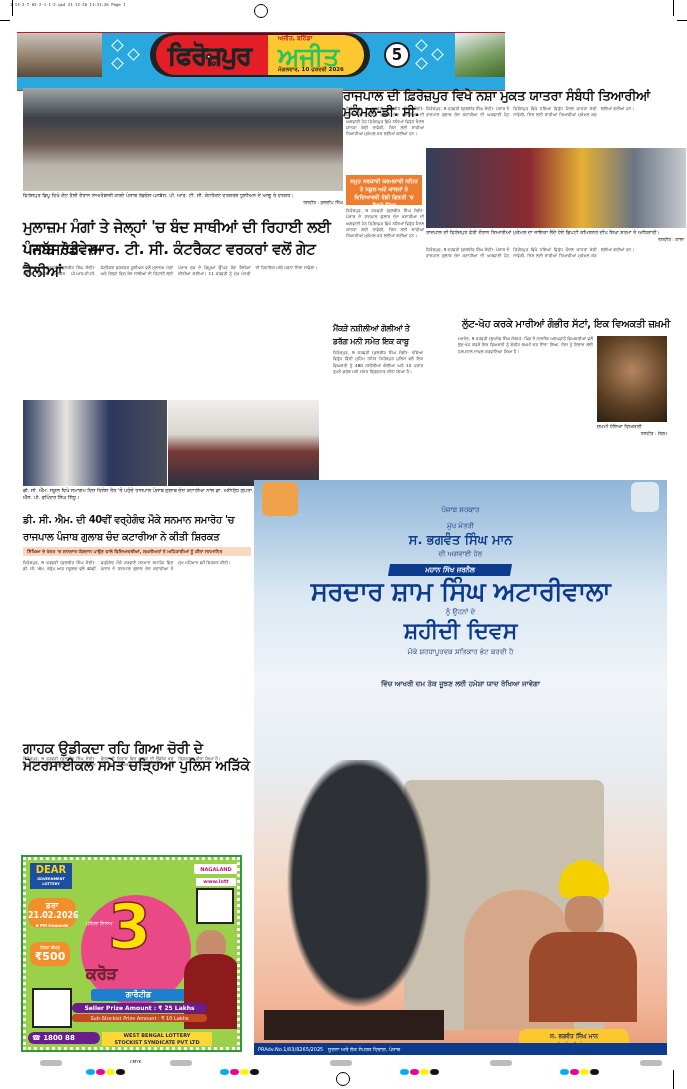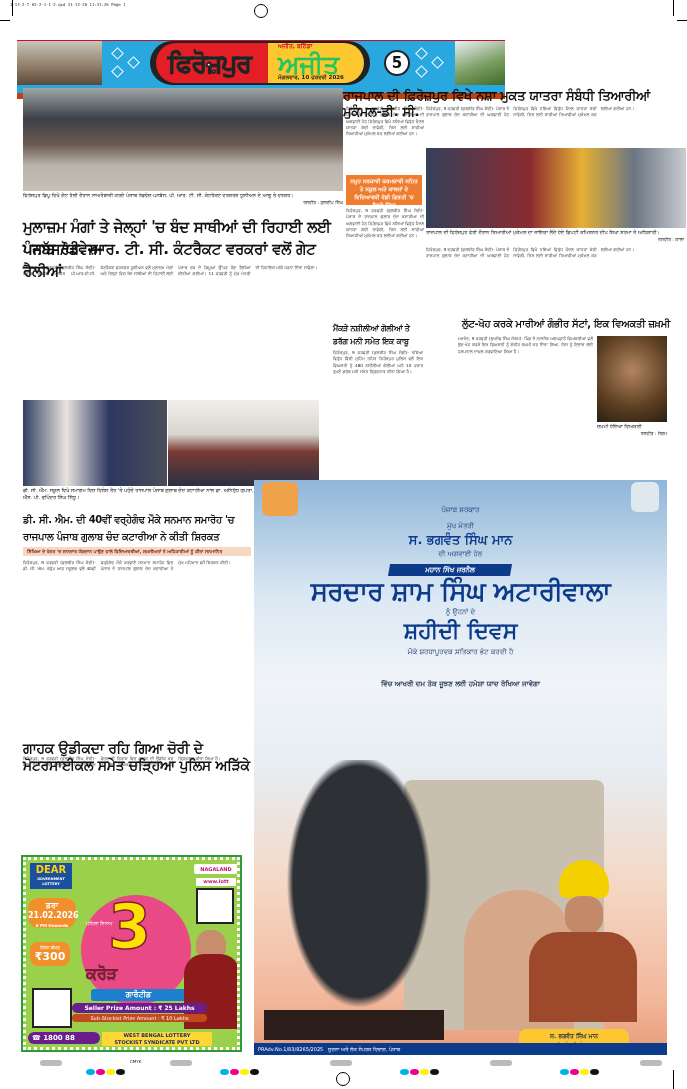--- a/index.html
+++ b/index.html
@@ -1,21 +1,21 @@
 <!DOCTYPE html>
 <html><head>
 <meta charset="utf-8">
 <style>
   * { box-sizing: border-box; margin: 0; padding: 0; }
   body { width: 687px; height: 1089px; background: #fff; position: relative; overflow: hidden; font-family: "DejaVu Sans", sans-serif; color: #111; }
   .abs { position: absolute; }
   .slug { left: 10px; top: 2px; font-size: 4px; color: #333; font-family: "DejaVu Sans Mono", monospace; }
   .crop { background: #000; }
   
-  .mast { left: 17px; top: 40px; width: 488px; height: 59px; background: #29a8e0; border-top: 1px solid #c8102e; border-bottom: 6px solid #c2410c; overflow: hidden; }
+  .mast { left: 17px; top: 32px; width: 488px; height: 59px; background: #29a8e0; border-top: 1px solid #c8102e; border-bottom: 1px solid #c2410c; overflow: hidden; }
   .mast-left-img { left: 0; top: 0; width: 85px; height: 44px; background: linear-gradient(180deg,#c9c4b9,#8e7b67 60%,#5b4a3c); }
   .mast-right-img { right: 0; top: 0; width: 50px; height: 44px; background: linear-gradient(160deg,#e9f1f5,#7c9e64 55%,#3f6b2a); }
   .diamond { width: 9px; height: 9px; border: 1.5px solid #fff; transform: rotate(45deg); }
   .pill { left: 133px; top: 0; width: 220px; height: 44px; border-radius: 22px; background: #222; overflow: hidden; }
   .pill-red { left: 6px; top: 2px; width: 118px; height: 40px; background: #e41e26; border-radius: 20px 0 0 20px; }
   .pill-yel { left: 118px; top: 2px; width: 96px; height: 40px; background: #fdc82f; border-radius: 0 20px 20px 0; }
   .mast-city { left: 18px; top: 8px; font-size: 25px; font-weight: bold; color: #fff; letter-spacing: -1px; -webkit-text-stroke: 1px #222; }
   .mast-name { left: 128px; top: 9px; font-size: 25px; font-weight: bold; color: #22c55e; }
   .mast-top { left: 128px; top: 1px; font-size: 6px; color: #c8102e; font-weight: bold; }
   .mast-date { left: 128px; top: 33px; font-size: 5.5px; color: #222; font-weight: bold; }
@@ -191,21 +191,21 @@
   <div class="abs lot-naga">NAGALAND</div>
   <div class="abs" style="left:170px;top:18px;width:40px;height:8px;background:#fff;font-size:5px;color:#c2186b;font-weight:bold;text-align:center;">www.lott</div>
   <div class="abs lot-qr" style="left:170px;top:28px;width:38px;height:36px;"></div>
   <div class="abs lot-draw">
     <div>ਡਰਾ</div>
     <div>21.02.2026</div>
     <div style="font-size:4px;">6 PM Onwards</div>
   </div>
   <div class="abs lot-price">
     <div style="font-size:4px;">ਟਿਕਟ ਕੀਮਤ</div>
-    <div>₹300</div>
+    <div>₹500</div>
   </div>
   <div class="abs lot-qr" style="left:6px;top:128px;width:40px;height:40px;"></div>
   <div class="abs lot-circle"></div>
   <div class="abs" style="left:60px;top:60px;font-size:5px;color:#fff;width:28px;">ਪਹਿਲਾ ਇਨਾਮ</div>
   <div class="abs lot-three">3</div>
   <div class="abs lot-crore">ਕਰੋੜ</div>
   <div class="abs lot-guar">ਗਾਰੰਟੀਡ</div>
   <div class="abs lot-man-head"></div>
   <div class="abs lot-man"></div>
   <div class="abs lot-seller">Seller Prize Amount : ₹ 25 Lakhs</div>

